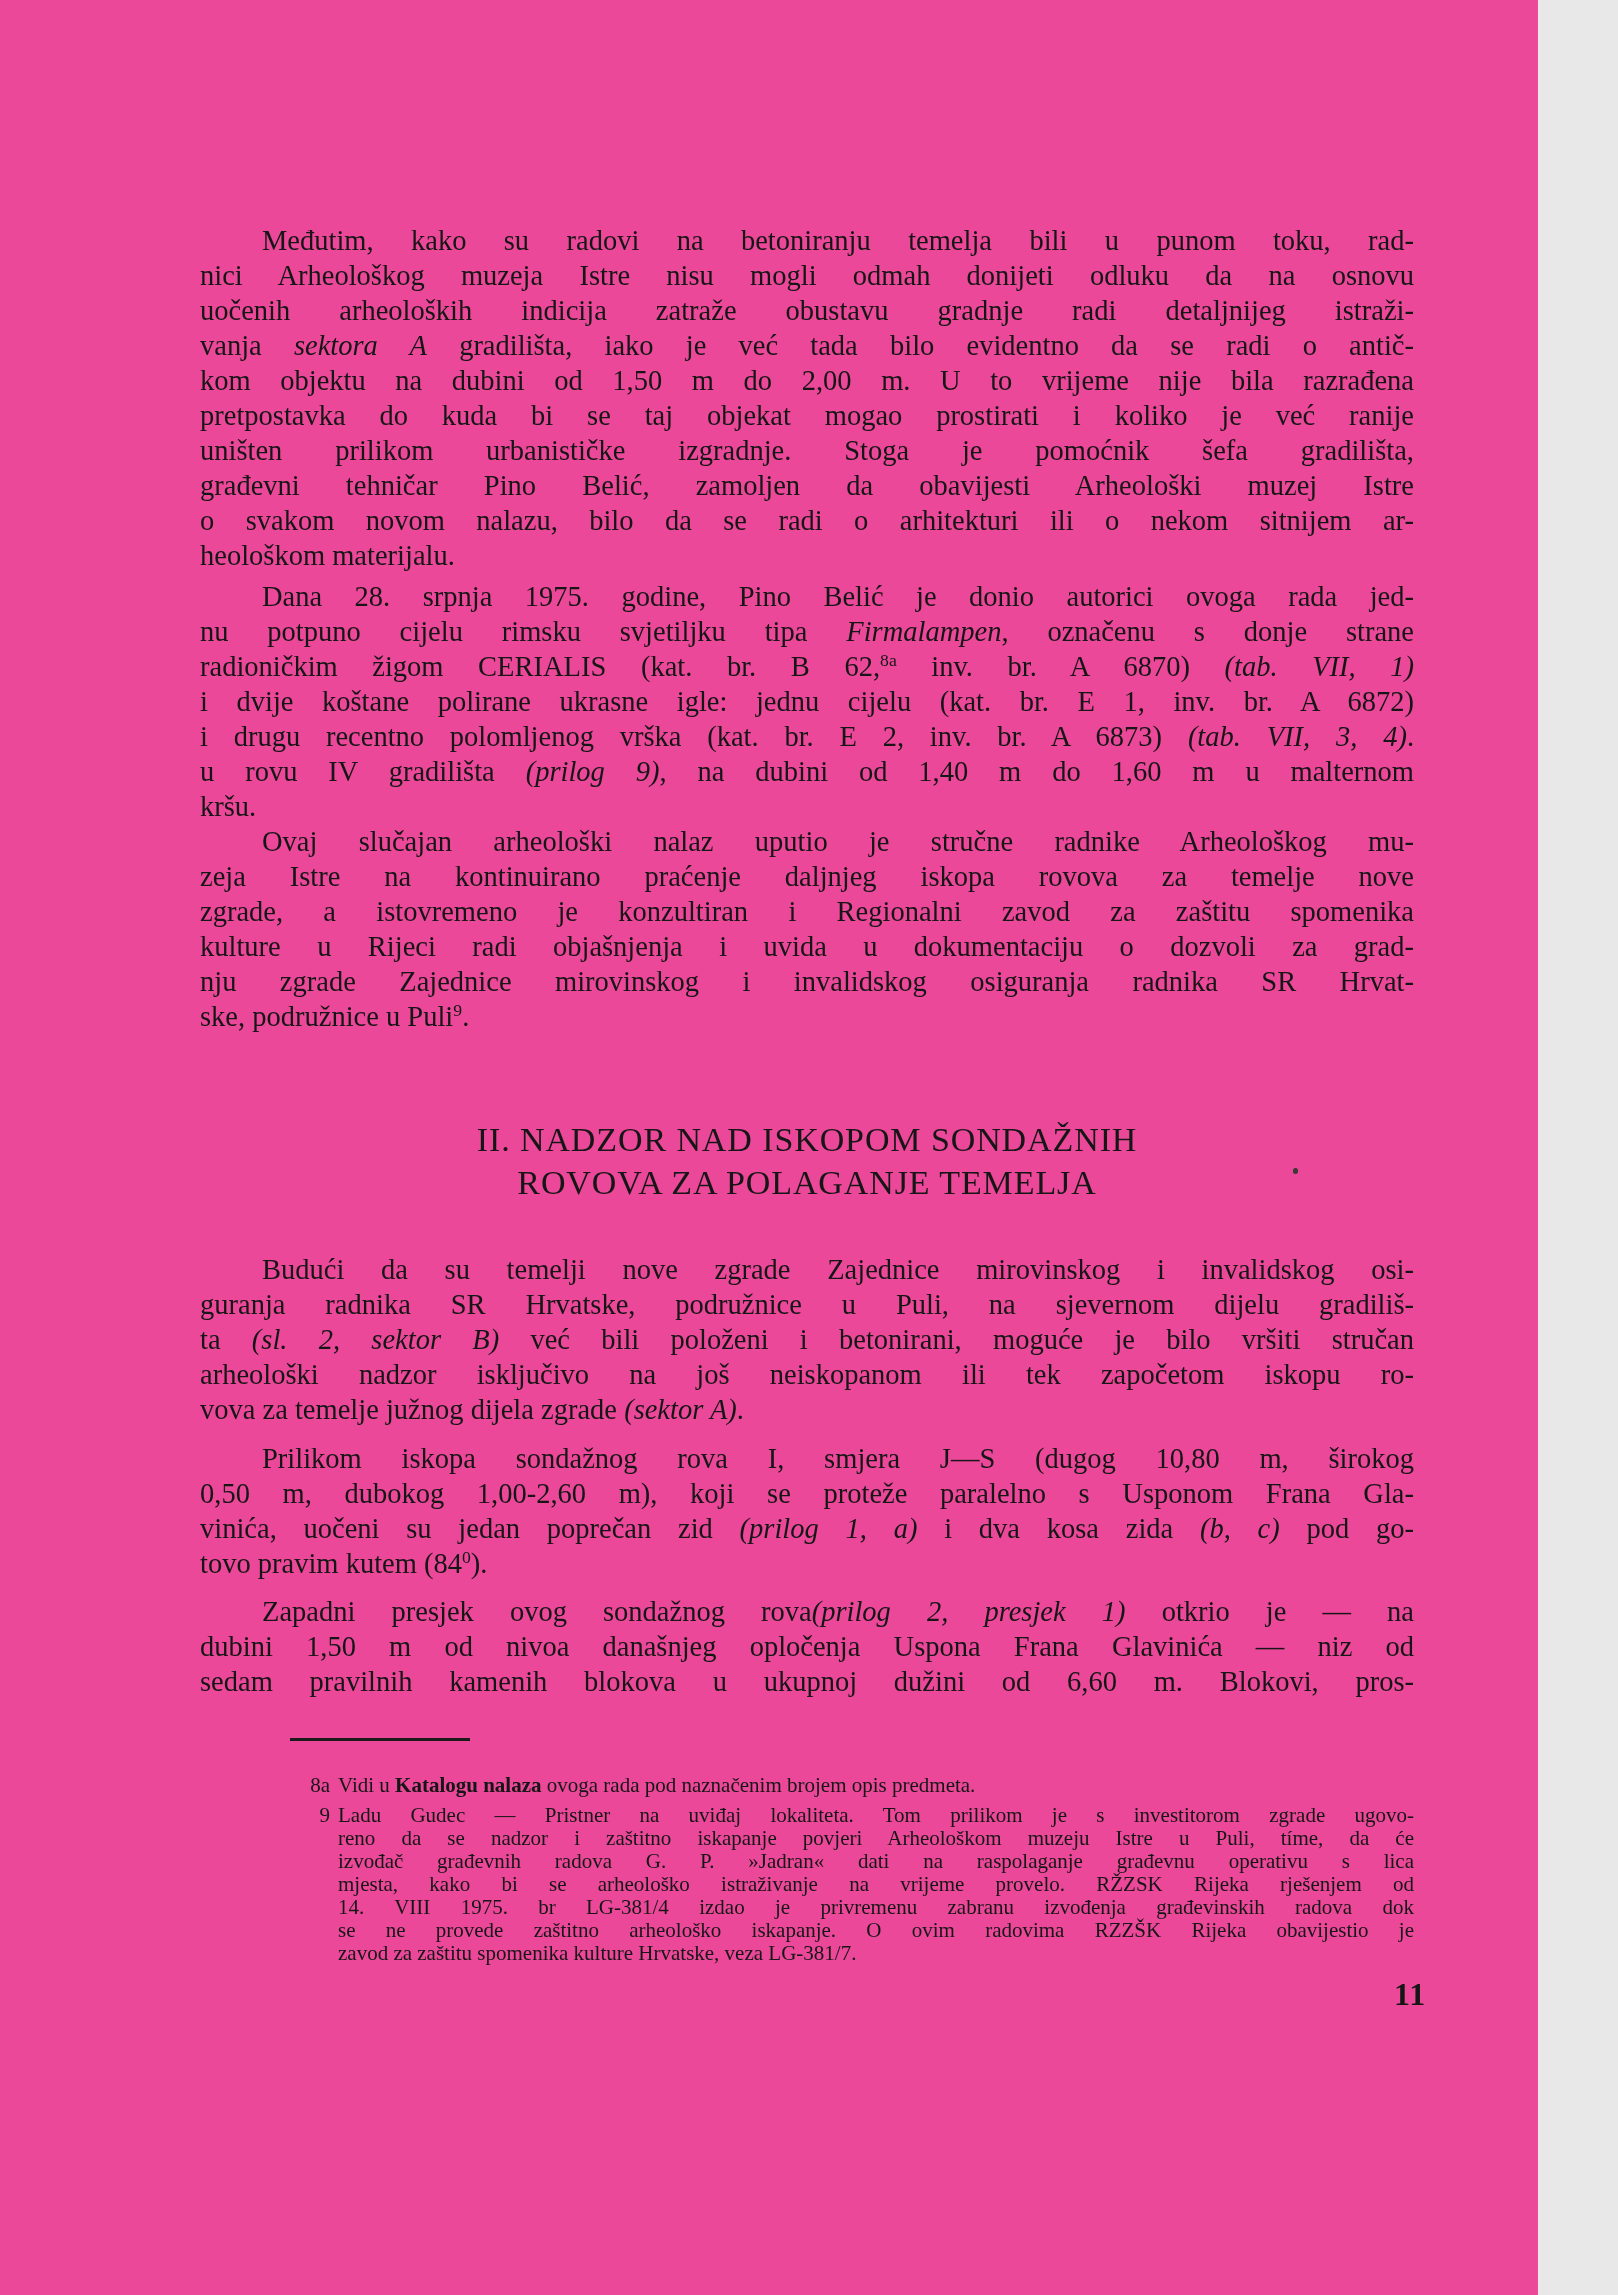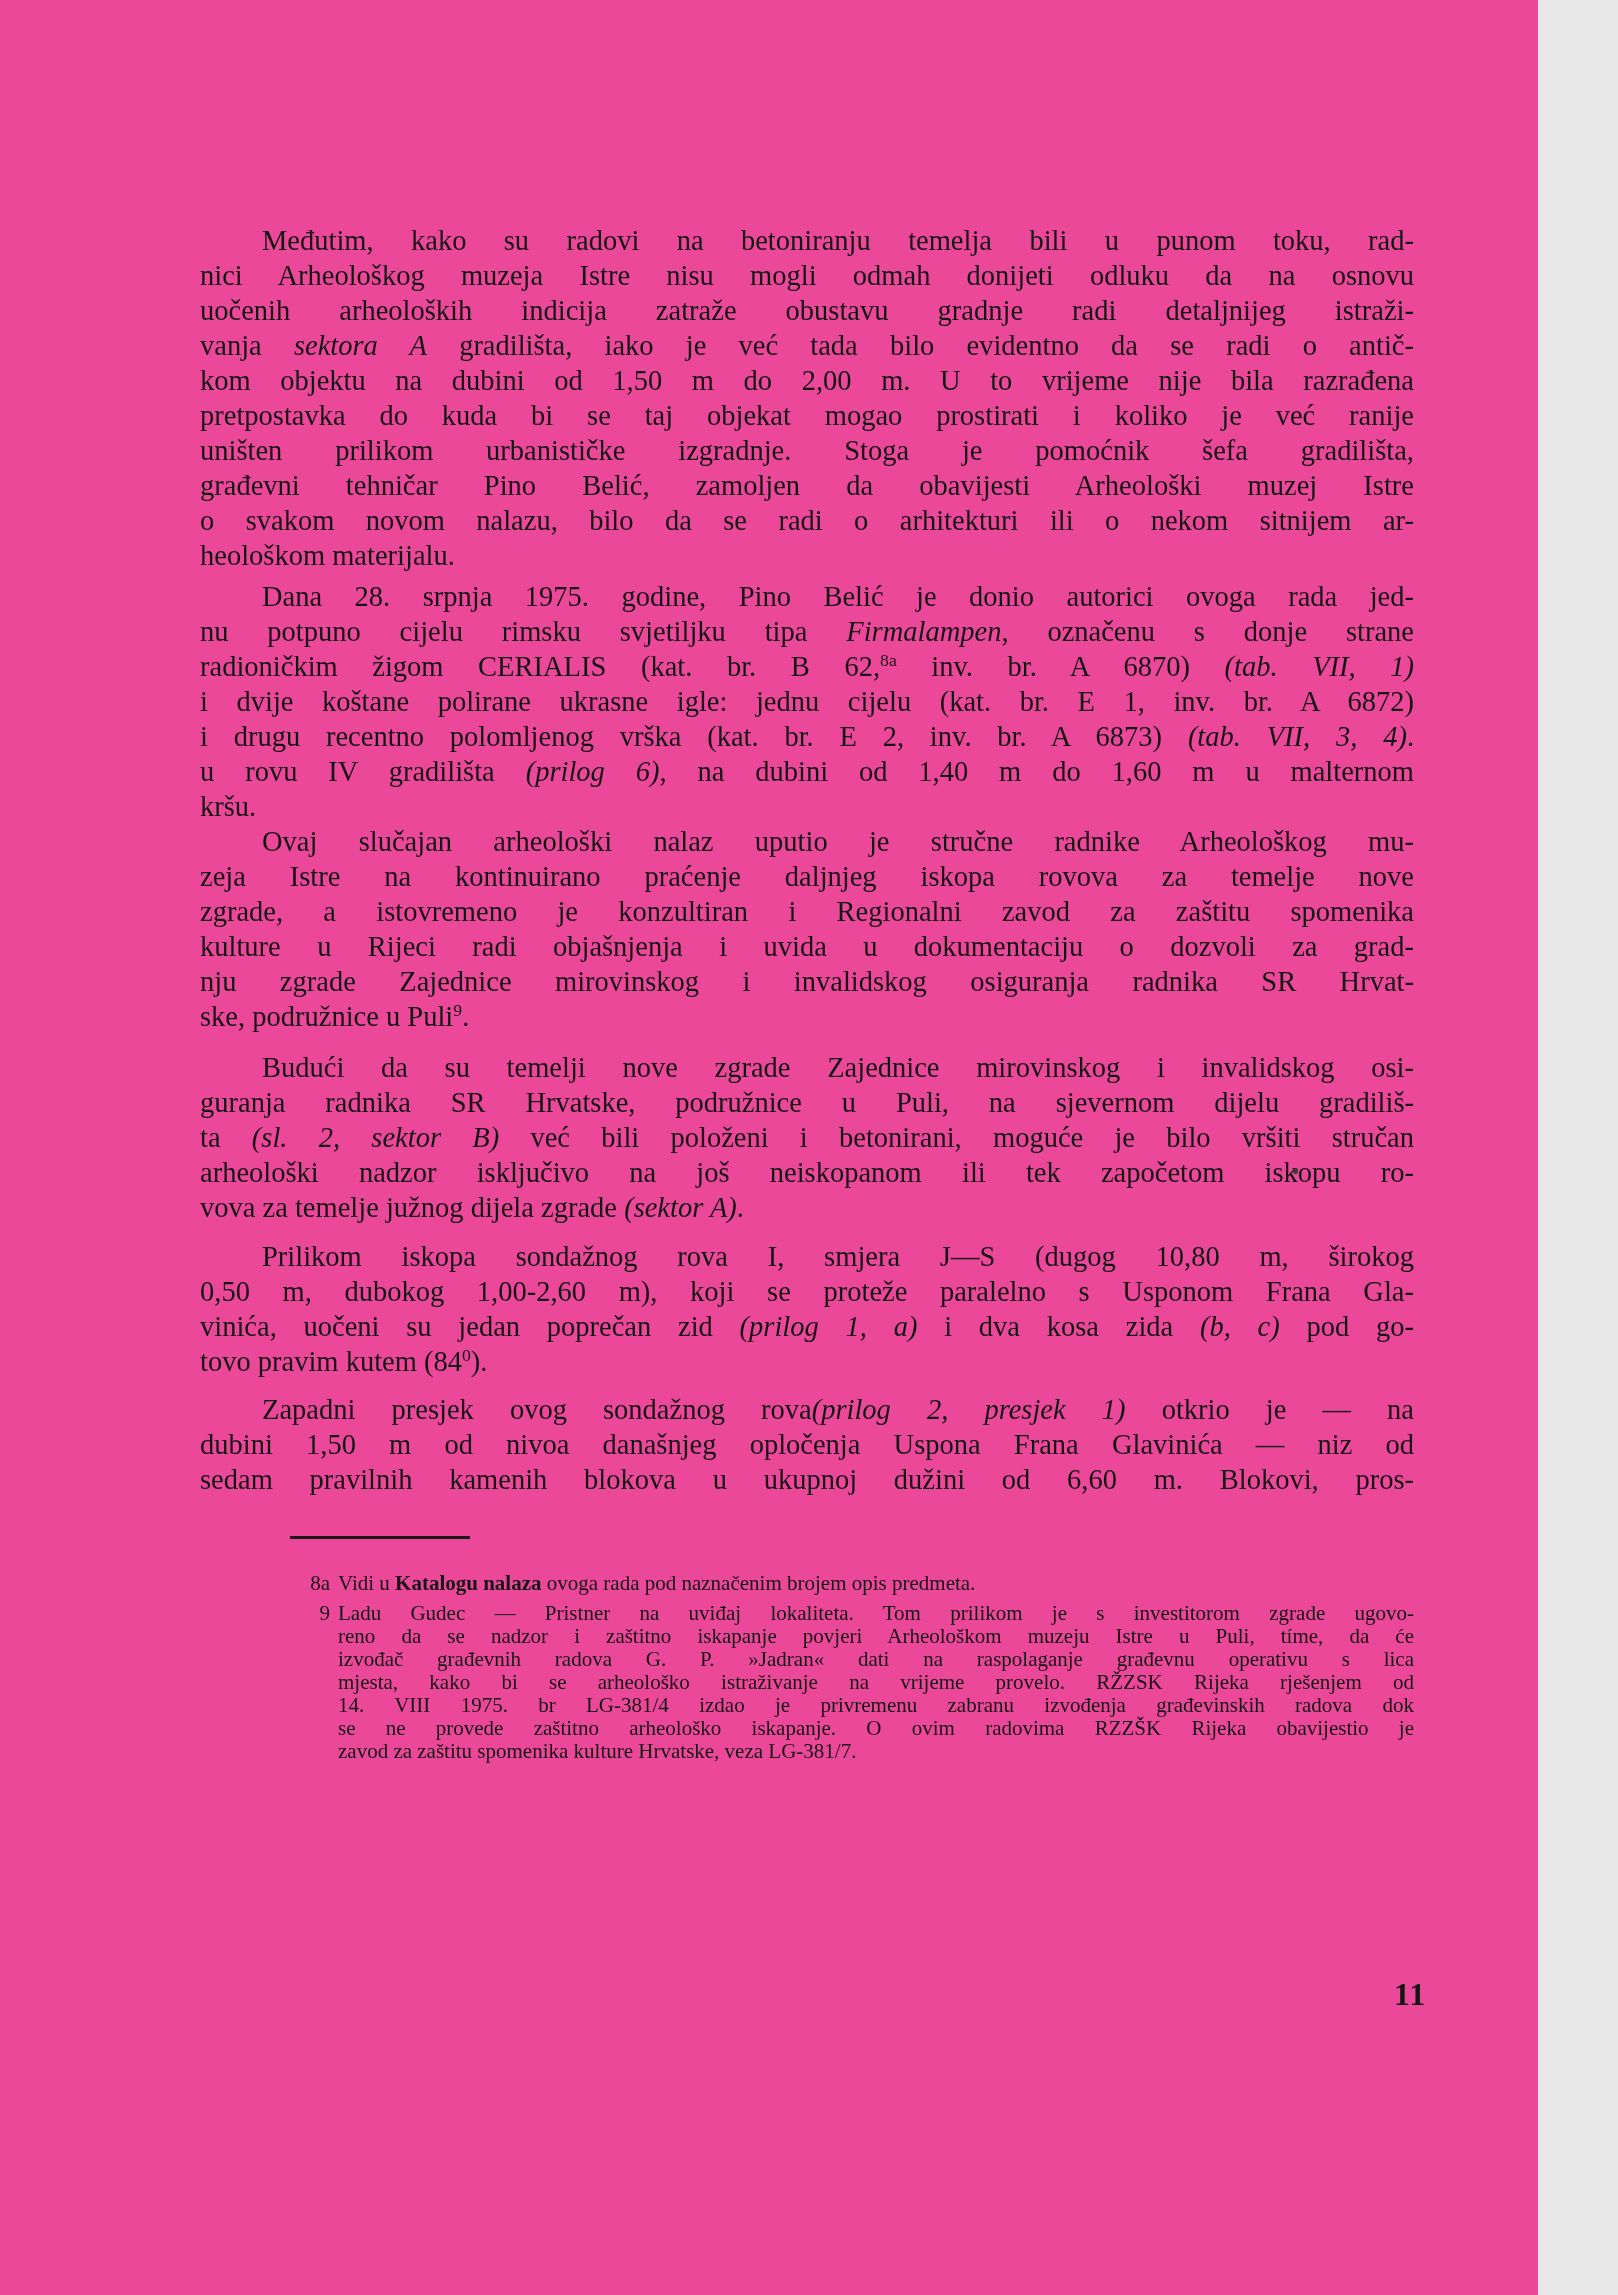--- a/index.html
+++ b/index.html
@@ -89,33 +89,37 @@
           <div class="line"><span>građevni tehničar Pino Belić, zamoljen da obavijesti Arheološki muzej Istre</span></div>
           <div class="line"><span>o svakom novom nalazu, bilo da se radi o arhitekturi ili o nekom sitnijem ar-</span></div>
           <div class="line line-last"><span>heološkom materijalu.</span></div>
         </div>
         <div class="para" style="margin-top: 5.5px;">
           <div class="line"><span>Dana 28. srpnja 1975. godine, Pino Belić je donio autorici ovoga rada jed-</span></div>
           <div class="line"><span>nu potpuno cijelu rimsku svjetiljku tipa </span><span class="it">Firmalampen</span><span>, označenu s donje strane</span></div>
           <div class="line"><span>radioničkim žigom CERIALIS (kat. br. B 62,</span><span class="sup">8a</span><span> inv. br. A 6870) </span><span class="it">(tab. VII, 1)</span></div>
           <div class="line"><span>i dvije koštane polirane ukrasne igle: jednu cijelu (kat. br. E 1, inv. br. A 6872)</span></div>
           <div class="line"><span>i drugu recentno polomljenog vrška (kat. br. E 2, inv. br. A 6873) </span><span class="it">(tab. VII, 3, 4)</span><span>.</span></div>
-          <div class="line"><span>u rovu IV gradilišta </span><span class="it">(prilog 6)</span><span>, na dubini od 1,40 m do 1,60 m u malternom</span></div>
+          <div class="line"><span>u rovu IV gradilišta </span><span class="it">(prilog 9)</span><span>, na dubini od 1,40 m do 1,60 m u malternom</span></div>
           <div class="line line-last"><span>kršu.</span></div>
         </div>
         <div class="para" style="margin-top: 0px;">
           <div class="line"><span>Ovaj slučajan arheološki nalaz uputio je stručne radnike Arheološkog mu-</span></div>
           <div class="line"><span>zeja Istre na kontinuirano praćenje daljnjeg iskopa rovova za temelje nove</span></div>
           <div class="line"><span>zgrade, a istovremeno je konzultiran i Regionalni zavod za zaštitu spomenika</span></div>
           <div class="line"><span>kulture u Rijeci radi objašnjenja i uvida u dokumentaciju o dozvoli za grad-</span></div>
           <div class="line"><span>nju zgrade Zajednice mirovinskog i invalidskog osiguranja radnika SR Hrvat-</span></div>
           <div class="line line-last"><span>ske, podružnice u Puli</span><span class="sup">9</span><span>.</span></div>
         </div>
       </section>
 
+    <h2 class="heading">
+      <span class="h-line">II. NADZOR NAD ISKOPOM SONDAŽNIH</span>
+      <span class="h-line">ROVOVA ZA POLAGANJE TEMELJA</span>
+    </h2>
 
     <section id="sec2">
         <div class="para" style="margin-top: 16px;">
           <div class="line"><span>Budući da su temelji nove zgrade Zajednice mirovinskog i invalidskog osi-</span></div>
           <div class="line"><span>guranja radnika SR Hrvatske, podružnice u Puli, na sjevernom dijelu gradiliš-</span></div>
           <div class="line"><span>ta </span><span class="it">(sl. 2, sektor B)</span><span> već bili položeni i betonirani, moguće je bilo vršiti stručan</span></div>
           <div class="line"><span>arheološki nadzor isključivo na još neiskopanom ili tek započetom iskopu ro-</span></div>
           <div class="line line-last"><span>vova za temelje južnog dijela zgrade </span><span class="it">(sektor A)</span><span>.</span></div>
         </div>
         <div class="para" style="margin-top: 14px;">

